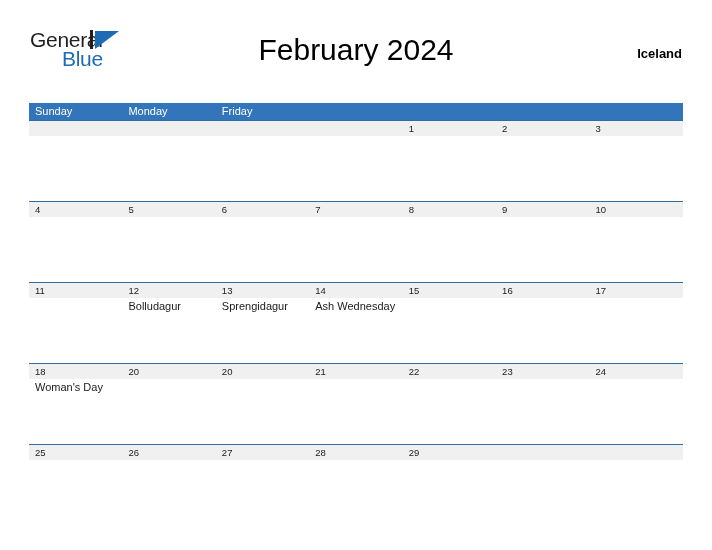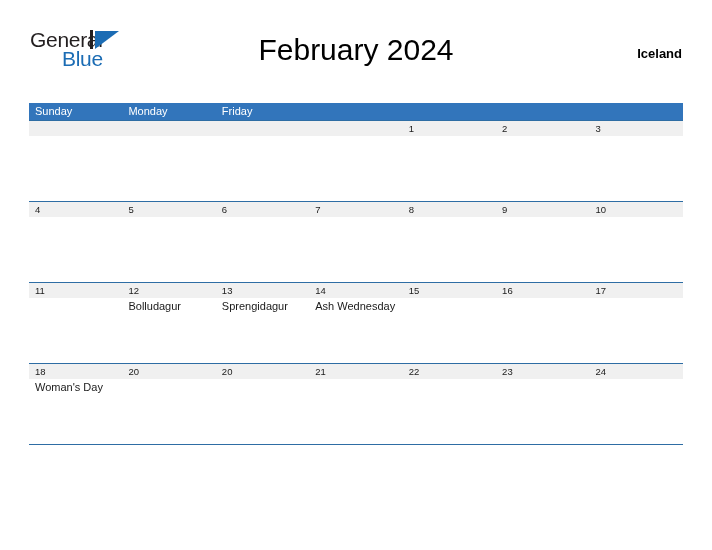--- a/index.html
+++ b/index.html
@@ -282,20 +282,29 @@
         <div class="event-cell"></div>
         <div class="event-cell"></div>
         <div class="event-cell"></div>
         <div class="event-cell"></div>
         <div class="event-cell"></div>
         <div class="event-cell"></div>
       </div>
     </div>
 
     <div class="week-row">
+      <div class="date-band">
+        <div class="date-cell">25</div>
+        <div class="date-cell">26</div>
+        <div class="date-cell">27</div>
+        <div class="date-cell">28</div>
+        <div class="date-cell">29</div>
+        <div class="date-cell"></div>
+        <div class="date-cell"></div>
+      </div>
       <div class="event-band">
         <div class="event-cell"></div>
         <div class="event-cell"></div>
         <div class="event-cell"></div>
         <div class="event-cell"></div>
         <div class="event-cell"></div>
         <div class="event-cell"></div>
         <div class="event-cell"></div>
       </div>
     </div>

